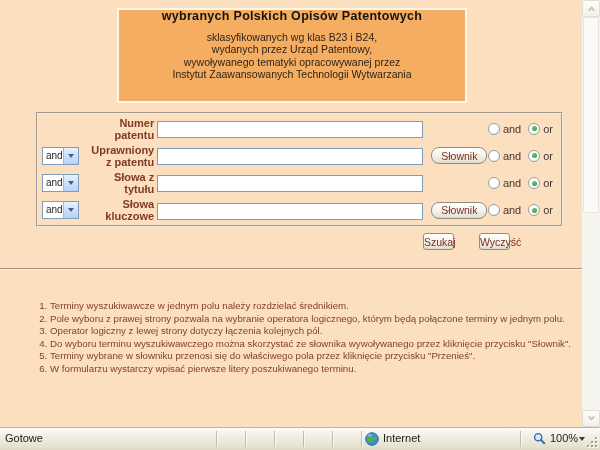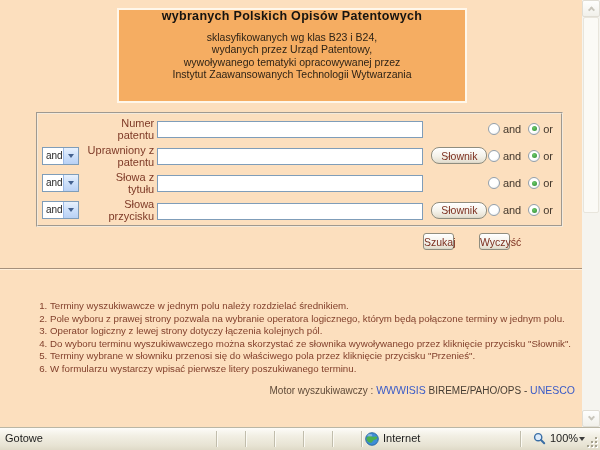--- a/index.html
+++ b/index.html
@@ -12,21 +12,21 @@
   .header-box { position:absolute; left:117px; top:8px; width:350px; height:95px;
     background:#F5AD62; border:2px solid #FFF7EA; text-align:center; color:#241a10; }
   .header-title { font-size:12.5px; font-weight:bold; color:#151310; letter-spacing:0.3px; line-height:13.5px; }
   .header-title.first { margin-top:7px; }
   .header-sub { margin-top:7px; font-size:10.5px; line-height:12.5px; color:#2e2316; }
 
   .form-box { position:absolute; left:36px; top:112px; width:527px; height:115px;
     border:2px groove #F3EADC; display:flex; flex-direction:column; justify-content:space-around; padding:1px 0; }
   .frow { display:flex; align-items:center; height:27px; }
   .c-op { width:44px; padding-left:4px; display:flex; align-items:center; }
-  .c-label { width:73px; padding-left:5px; text-align:right; font-size:11px; line-height:12px; color:#7E3A27; }
+  .c-label { width:73px; padding-left:5px; text-align:right; font-size:11px; line-height:12px; color:#7E3A27;font-weight:bold; }
   .c-input { width:274px; padding:0 3px; }
   .c-dict { width:62px; display:flex; align-items:center; }
   .c-radio { flex:1; display:flex; align-items:center; justify-content:flex-end; padding-right:8px; }
 
   .xp-input { width:100%; height:17px; border:1px solid #7F9DB9; background:#fff;
     font:11px "Liberation Sans", sans-serif; padding:1px 2px; }
   .xp-select { position:relative; width:37px; height:18px; background:#fff; border:1px solid #7F9DB9; cursor:default; }
   .sel-txt { display:block; font-size:10px; line-height:15px; padding-left:3px; color:#1f1f1f; }
   .sel-btn { position:absolute; right:0; top:0; width:15px; height:16px;
     background:linear-gradient(180deg,#E8F1FD 0%,#CDE0FA 50%,#B9D1F5 100%);
@@ -170,21 +170,21 @@
 
       <div class="frow">
         <div class="c-op">
           <div class="xp-select">
             <span class="sel-txt">and</span>
             <span class="sel-btn">
                 <i class="sel-chev"></i>
               </span>
           </div>
         </div>
-        <div class="c-label">Słowa przycisku</div>
+        <div class="c-label">Słowa kluczowe</div>
         <div class="c-input"><input class="xp-input" style=""></div>
         <div class="c-dict">
             <button class="xp-btn dict-btn">Słownik</button>
           </div>
         <div class="c-radio">
           <span class="radio"></span>
           <span class="rlabel">and</span>
           <span class="radio">
               <i class="dot"></i>
             </span>
@@ -200,27 +200,20 @@
 
     <ol class="tips-list">
       <li>Terminy wyszukiwawcze w jednym polu należy rozdzielać średnikiem.</li>
       <li>Pole wyboru z prawej strony pozwala na wybranie operatora logicznego, którym będą połączone terminy w jednym polu.</li>
       <li>Operator logiczny z lewej strony dotyczy łączenia kolejnych pól.</li>
       <li>Do wyboru terminu wyszukiwawczego można skorzystać ze słownika wywoływanego przez kliknięcie przycisku "Słownik".</li>
       <li>Terminy wybrane w słowniku przenosi się do właściwego pola przez kliknięcie przycisku "Przenieś".</li>
       <li>W formularzu wystarczy wpisać pierwsze litery poszukiwanego terminu.</li>
     </ol>
 
-    <div class="page-footer">
-      <span>Motor wyszukiwawczy :</span>
-      <span class="lnk">WWWISIS</span>
-      <span class="mid">BIREME/PAHO/OPS</span>
-      <span class="mid">-</span>
-      <span class="lnk">UNESCO</span>
-    </div>
   </div>
 
   <div class="vscroll">
     <div class="vs-btn vs-up">
         <i class="chev up"></i>
       </div>
     <div class="vs-thumb"></div>
     <div class="vs-btn vs-down">
         <i class="chev down"></i>
       </div>

